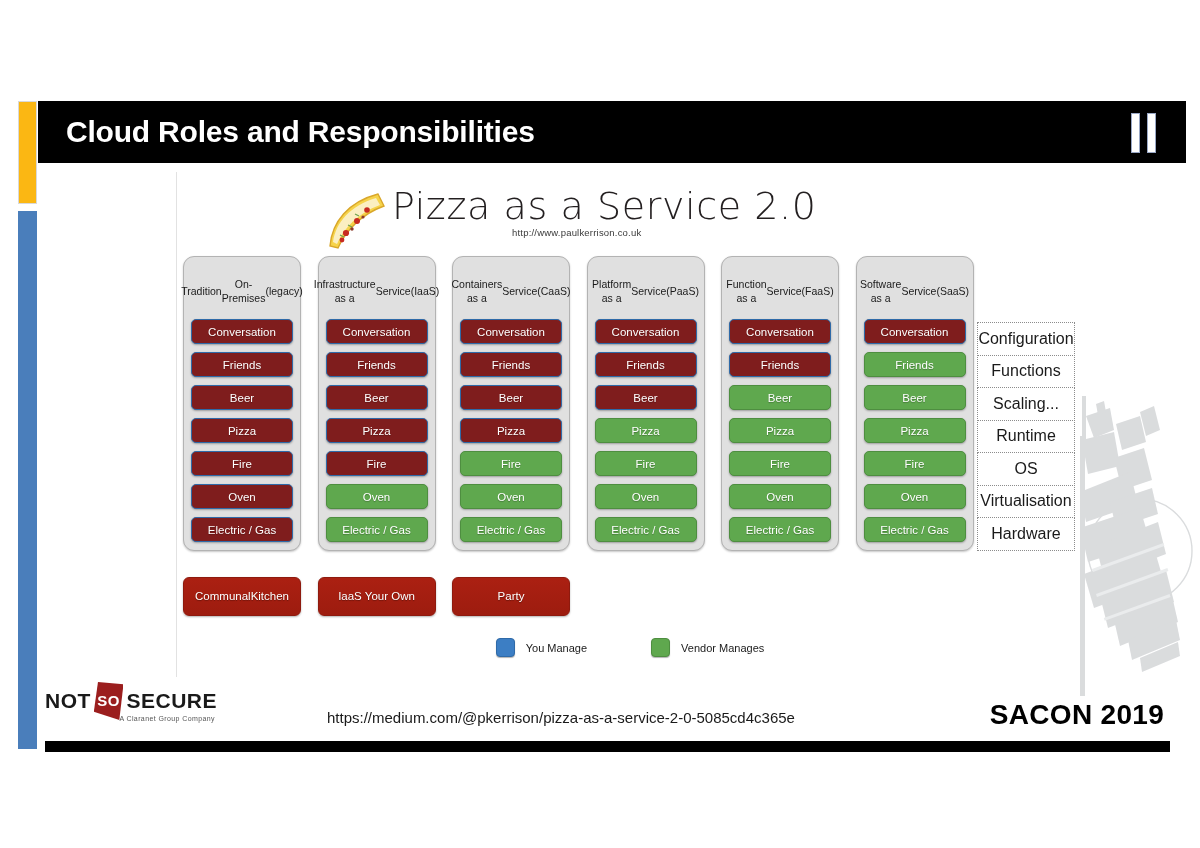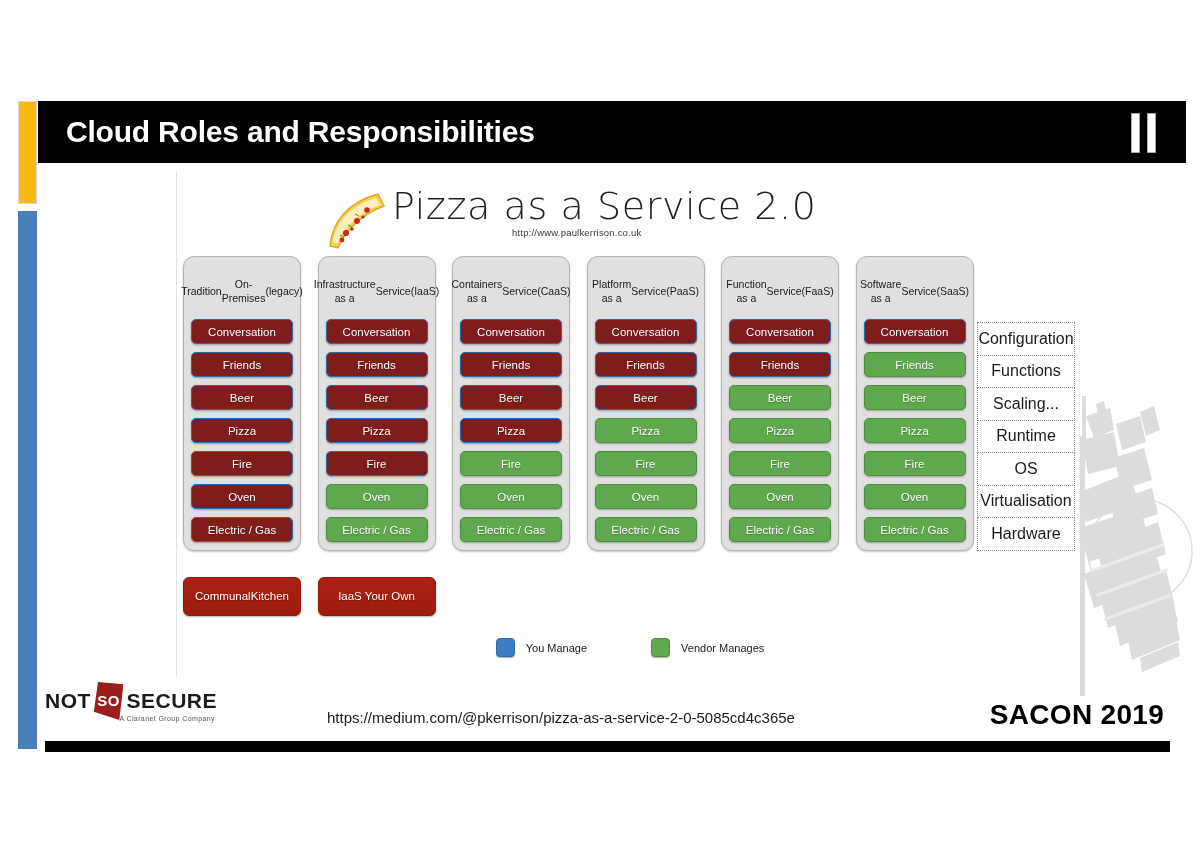--- a/index.html
+++ b/index.html
@@ -358,20 +358,23 @@
       </div>
 
     <div class="redrow">
         <div class="redbox">
           <span>Communal</span>
           <br>
           <span>Kitchen</span>
         </div>
         <div class="redbox">
           <span>IaaS Your Own</span>
+        </div>
+        <div class="redbox">
+          <span>Party</span>
         </div>
       </div>
 
     <div class="legend">
         <div class="leg-item">
           <span class="leg-sw blue"></span>
           <span class="leg-label">You Manage</span>
         </div>
         <div class="leg-item">
           <span class="leg-sw green"></span>

